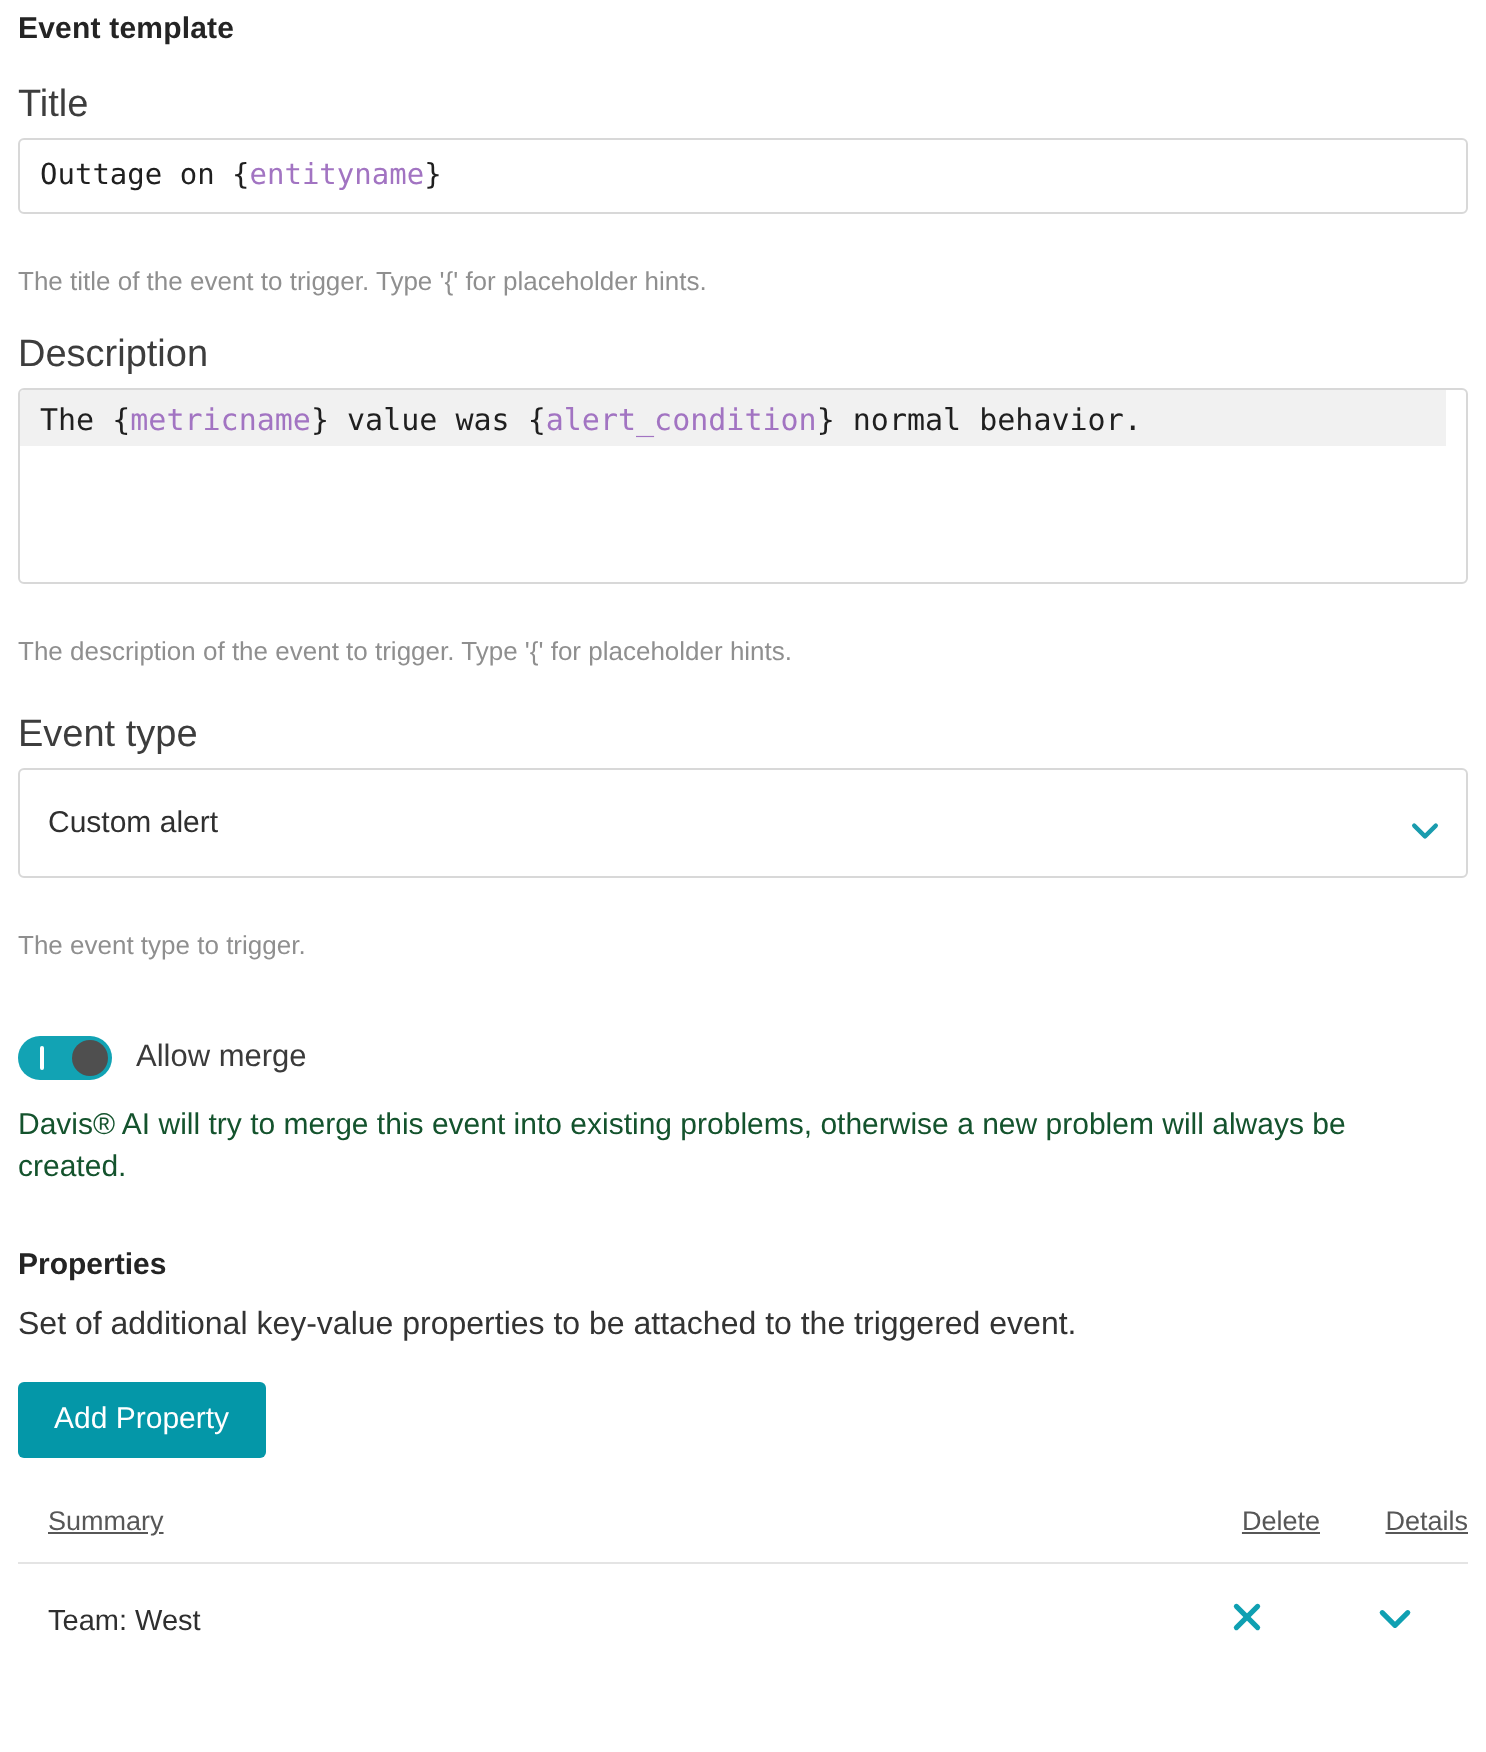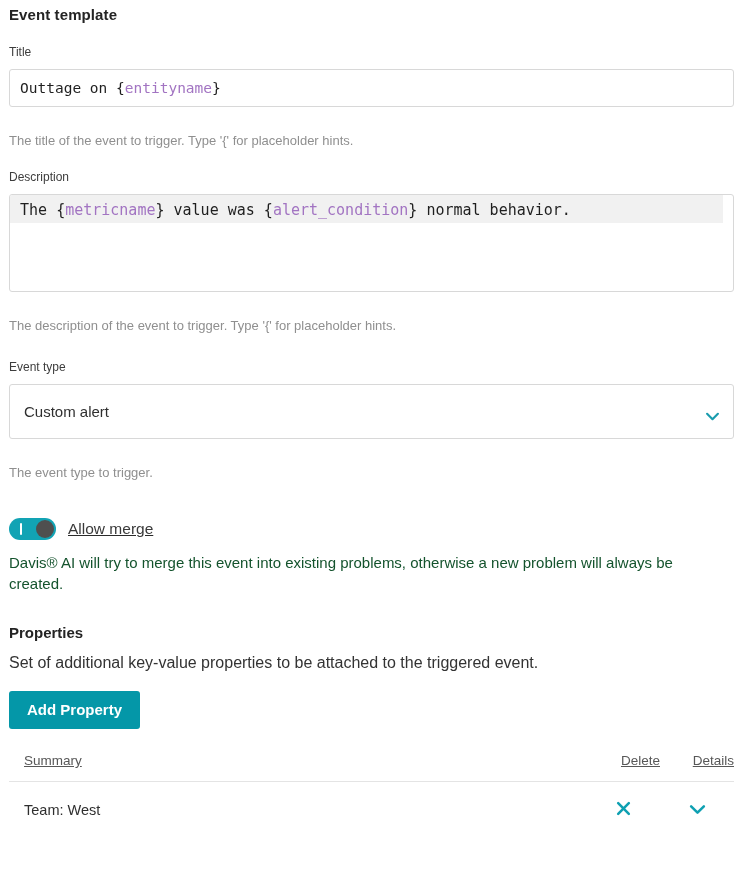--- a/index.html
+++ b/index.html
@@ -31,21 +31,21 @@
     margin: 0;
     padding-top: 5px;
     line-height: 20px;
   }
 
   
   .field {
     margin-top: 19px;
   }
   .field-label {
-    font-size: 12px;
+    font-size: 19px;
     color: #3d3d3d;
     line-height: 17px;
     margin-bottom: 8px;
     font-weight: normal;
   }
   .helper {
     font-size: 13px;
     color: #8f8f8f;
     line-height: 19px;
     margin-top: 24px;
@@ -125,21 +125,20 @@
     height: 9px;
     color: #1a9cae;
   }
 
   
   .toggle-row {
     display: flex;
     align-items: center;
     margin-top: 36px;
     gap: 12px;
-    text-decoration: underline;
   }
   .toggle {
     position: relative;
     width: 47px;
     height: 22px;
     border-radius: 11px;
     background: #12a3b4;
     flex: none;
   }
   .toggle .bar {
@@ -188,21 +187,21 @@
   }
   .btn-primary {
     margin-top: 18px;
     display: inline-block;
     background: #0497a8;
     color: #ffffff;
     border: none;
     border-radius: 3px;
     font-family: "Liberation Sans", sans-serif;
     font-size: 15px;
-    font-weight: bold;
+    font-weight: normal;
     padding: 0 18px;
     height: 38px;
     line-height: 38px;
     cursor: pointer;
   }
 
   
   .prop-table {
     margin-top: 24px;
     width: 100%;

